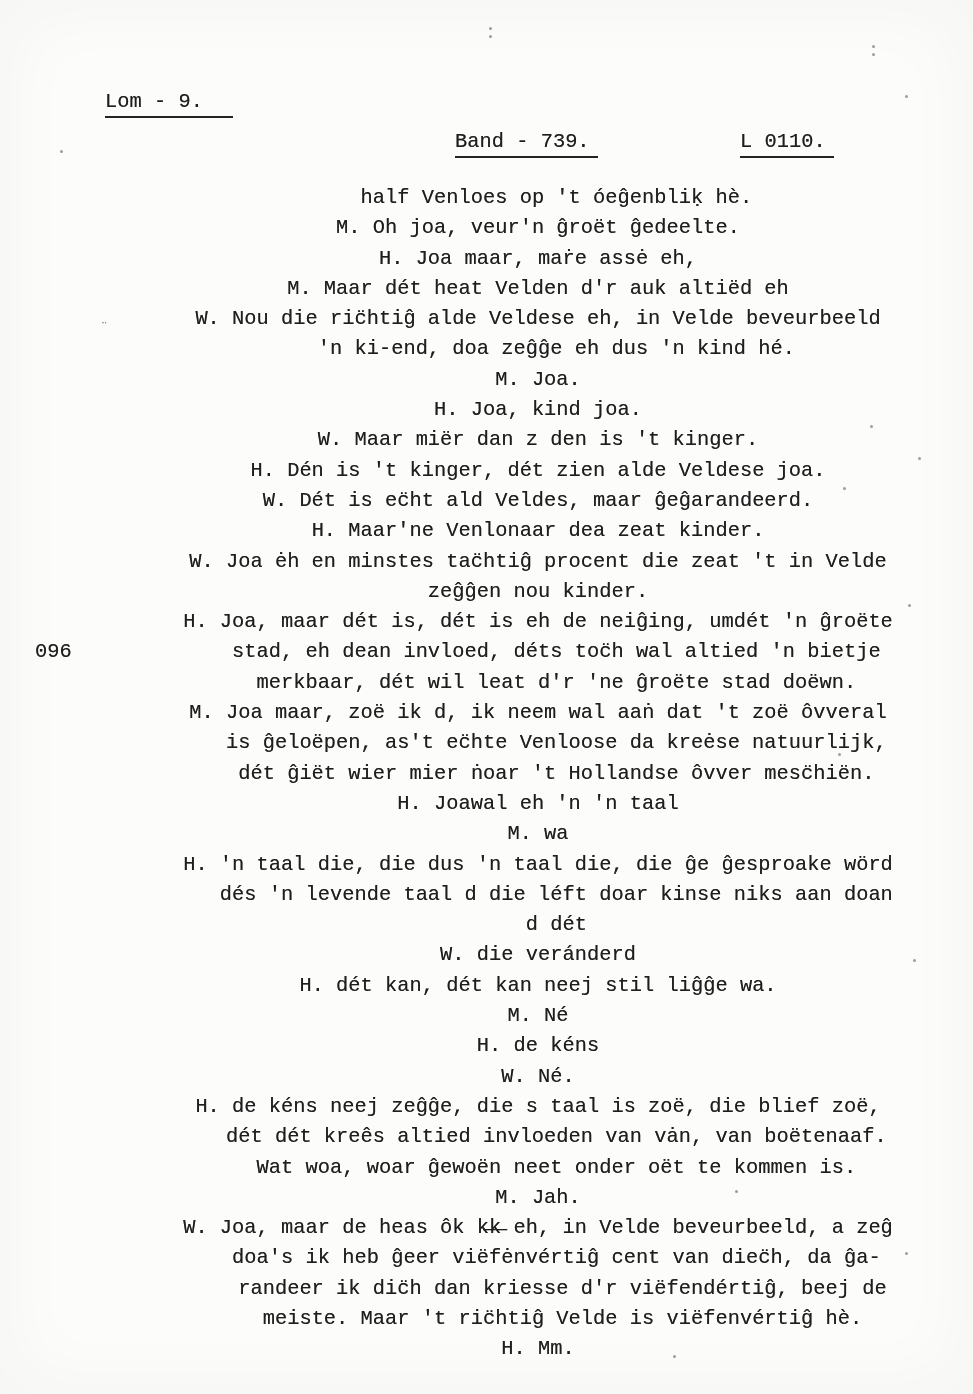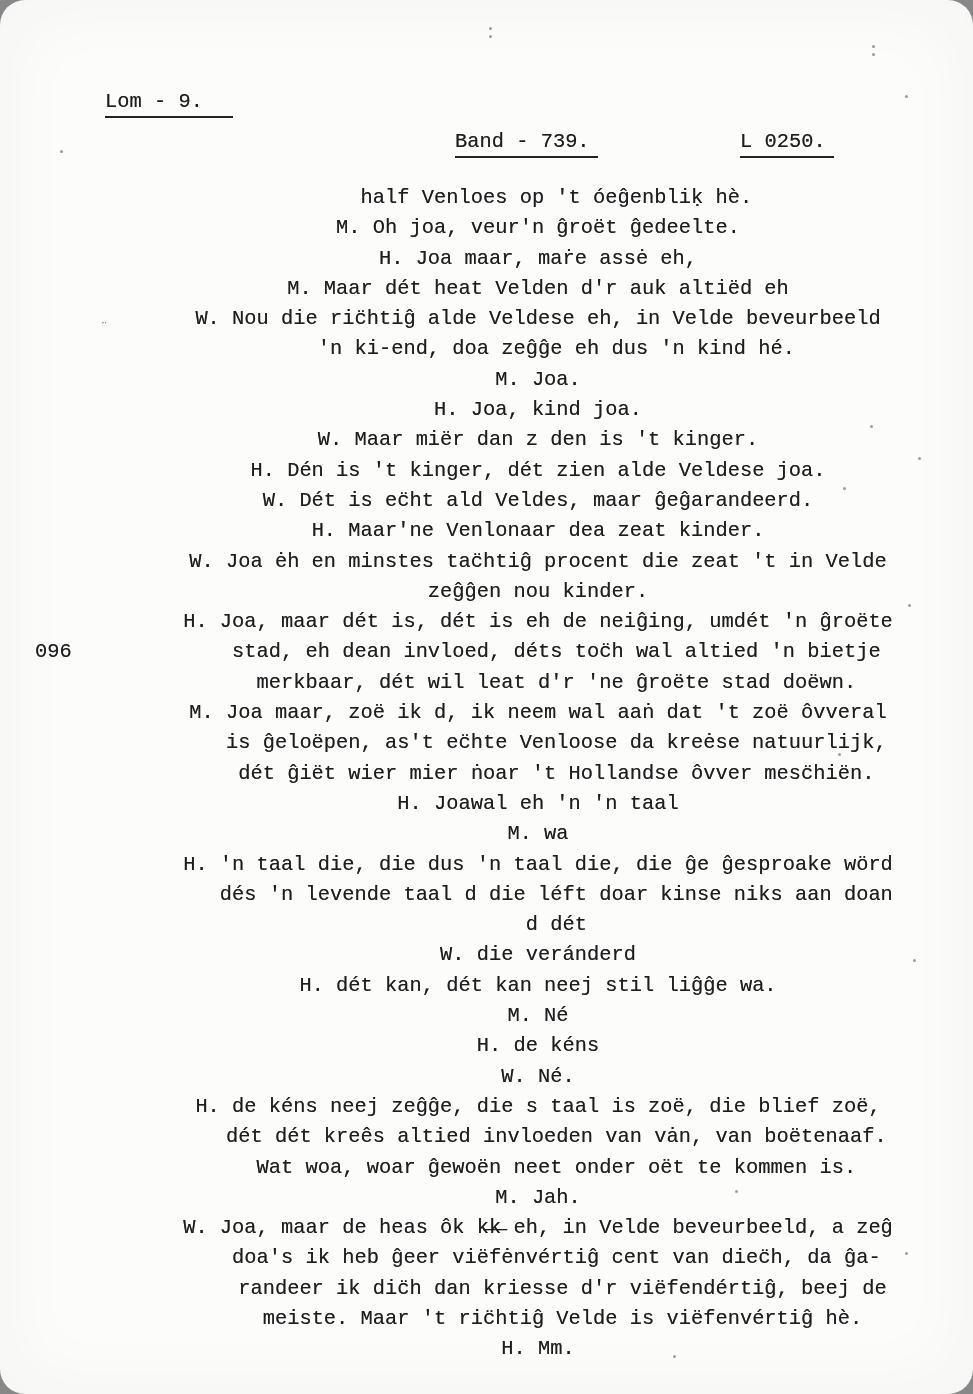--- a/index.html
+++ b/index.html
@@ -6,21 +6,20 @@
   .page {
     position: relative;
     width: 973px;
     height: 1394px;
     margin: 0 auto;
     background: #fcfcfb;
     overflow: hidden;
     box-shadow: inset 0 0 80px rgba(60,60,50,0.04);
     font-family: "Liberation Mono", "DejaVu Sans Mono", monospace;
     color: #1e1e1e;
-    border-radius: 25px;
   }
   .typed {
     font-size: 20.4px;
     color: #1e1e1e;
     text-shadow: 0 0 0.6px rgba(25,25,25,0.6);
     white-space: pre;
     font-variant-ligatures: none;
   }
   .header-item {
     position: absolute;
@@ -64,21 +63,21 @@
   }
 </style>
 </head>
 <body>
 
 <div class="page">
 
   <div class="header">
     <span class="typed header-item pad-r-wide" style="left:105px">Lom - 9.</span>
     <span class="typed header-item pad-r-sm" style="left:455px">Band - 739.</span>
-    <span class="typed header-item pad-r-sm" style="left:740px">L 0250.</span>
+    <span class="typed header-item pad-r-sm" style="left:740px">L 0110.</span>
   </div>
 
   <div class="typed margin-note">096</div>
 
   <div class="typed stray-mark">¨</div>
 
   <div id="transcript" class="typed transcript"><div class="line">   half Venloes op 't óeĝenbliḳ hè.</div><div class="line">M. Oh joa, veur'n ĝroët ĝedeelte.</div><div class="line">H. Joa maar, maṙe assė eh,</div><div class="line">M. Maar dét heat Velden d'r auk altiëd eh</div><div class="line">W. Nou die ric̈htiĝ alde Veldese eh, in Velde beveurbeeld</div><div class="line">   'n ki-end, doa zeĝĝe eh dus 'n kind hé.</div><div class="line">M. Joa.</div><div class="line">H. Joa, kind joa.</div><div class="line">W. Maar miër dan z den is 't kinger.</div><div class="line">H. Dén is 't kinger, dét zien alde Veldese joa.</div><div class="line">W. Dét is ec̈ht ald Veldes, maar ĝeĝarandeerd.</div><div class="line">H. Maar'ne Venlonaar dea zeat kinder.</div><div class="line">W. Joa ėh en minstes tac̈htiĝ procent die zeat 't in Velde</div><div class="line">zeĝĝen nou kinder.</div><div class="line">H. Joa, maar dét is, dét is eh de neiĝing, umdét 'n ĝroëte</div><div class="line">   stad, eh dean invloed, déts toc̈h wal altied 'n bietje</div><div class="line">   merkbaar, dét wil leat d'r 'ne ĝroëte stad doëwn.</div><div class="line">M. Joa maar, zoë ik d, ik neem wal aaṅ dat 't zoë ôvveral</div><div class="line">   is ĝeloëpen, as't ec̈hte Venloose da kreėse natuurlijk,</div><div class="line">   dét ĝiët wier mier ṅoar 't Hollandse ôvver mesc̈hiën.</div><div class="line">H. Joawal eh 'n 'n taal</div><div class="line">M. wa</div><div class="line">H. 'n taal die, die dus 'n taal die, die ĝe ĝesproake wörd</div><div class="line">   dés 'n levende taal d die léft doar kinse niks aan doan</div><div class="line">   d dét</div><div class="line">W. die veránderd</div><div class="line">H. dét kan, dét kan neej stil liĝĝe wa.</div><div class="line">M. Né</div><div class="line">H. de kéns</div><div class="line">W. Né.</div><div class="line">H. de kéns neej zeĝĝe, die s taal is zoë, die blief zoë,</div><div class="line">   dét dét kreês altied invloeden van vȧn, van boëtenaaf.</div><div class="line">   Wat woa, woar ĝewoën neet onder oët te kommen is.</div><div class="line">M. Jah.</div><div class="line">W. Joa, maar de heas ôk k̶k̶ eh, in Velde beveurbeeld, a zeĝ</div><div class="line">   doa's ik heb ĝeer viëfėnvértiĝ cent van diec̈h, da ĝa-</div><div class="line">    randeer ik dic̈h dan kriesse d'r viëfendértiĝ, beej de</div><div class="line">    meiste. Maar 't ric̈htiĝ Velde is viëfenvértiĝ hè.</div><div class="line">H. Mm.</div></div>
 
   <div class="speck" style="left:489px; top:27px"></div>
   <div class="speck" style="left:489px; top:35px"></div>

